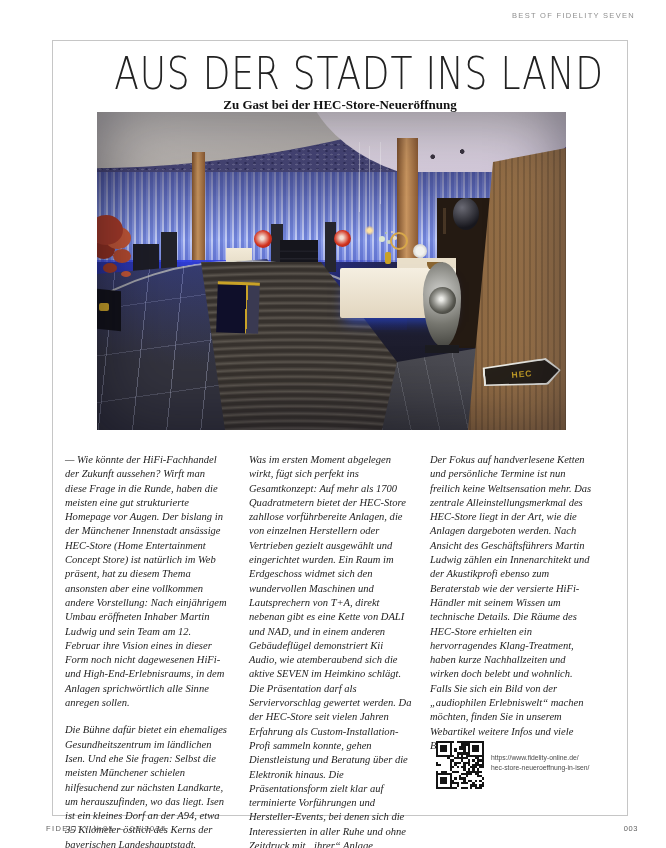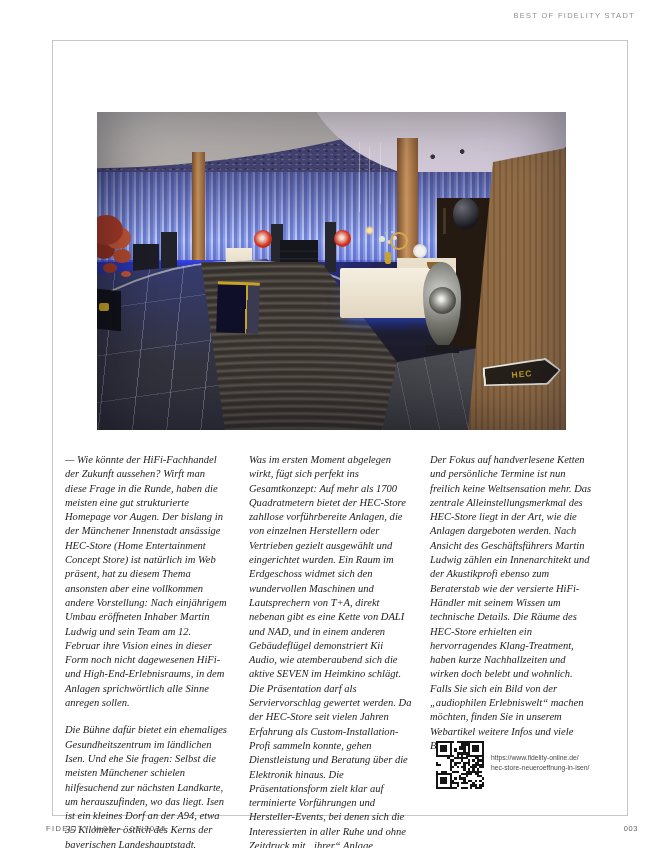--- a/index.html
+++ b/index.html
@@ -134,24 +134,28 @@
   .ph-sign-in{left:2px;top:2px;width:74px;height:23px;
       clip-path:polygon(0% 16%,82% 0%,100% 50%,82% 100%,0% 84%);background:#27211a;
       display:flex;align-items:center;justify-content:center;position:absolute;}
   .ph-sign-in span{position:static;font-family:"Liberation Sans",sans-serif;font-size:8.5px;
       letter-spacing:1px;color:#c9a227;font-weight:bold;}
   .ph-vignette{left:0;top:0;width:469px;height:318px;box-shadow:inset 0 0 70px rgba(5,5,20,.55);}
 </style>
 </head>
 <body>
 
-<div class="kicker">BEST OF FIDELITY STADT</div>
+<div class="kicker">BEST OF FIDELITY SEVEN</div>
 
 <div class="frame">
 
+  <div class="title-wrap">
+    <h1 class="title">AUS DER STADT INS LAND</h1>
+    <div class="subtitle">Zu Gast bei der HEC-Store-Neueröffnung</div>
+  </div>
 
   <div class="photo">
     <div class="ph-ceiling"></div>
     <div class="ph-wall-right"></div>
     <div class="ph-swoosh"></div>
     <div class="ph-bulkhead"></div>
     <div class="ph-curtain"></div>
     <div class="ph-col1"></div>
     <div class="ph-col2"></div>
     <div class="ph-floor-base"></div>

